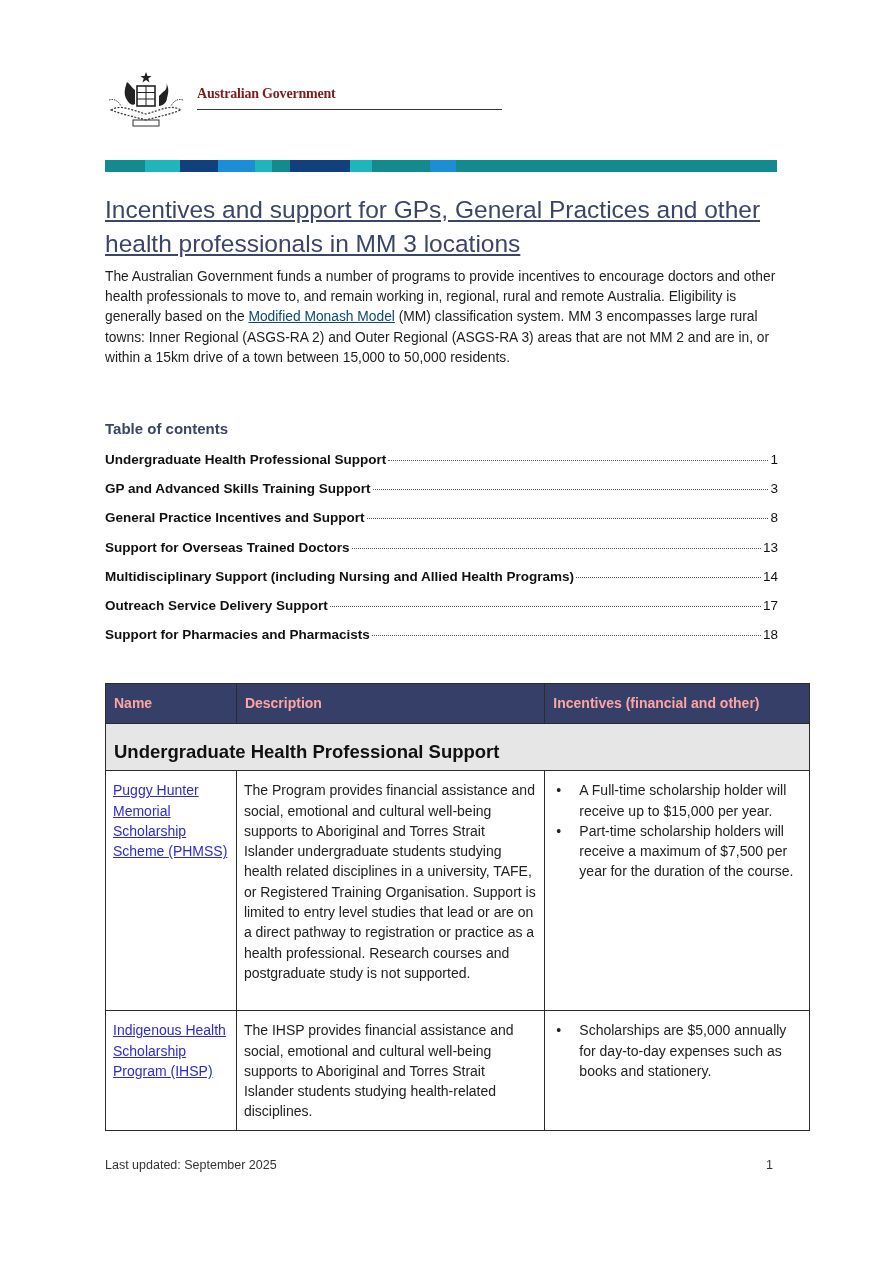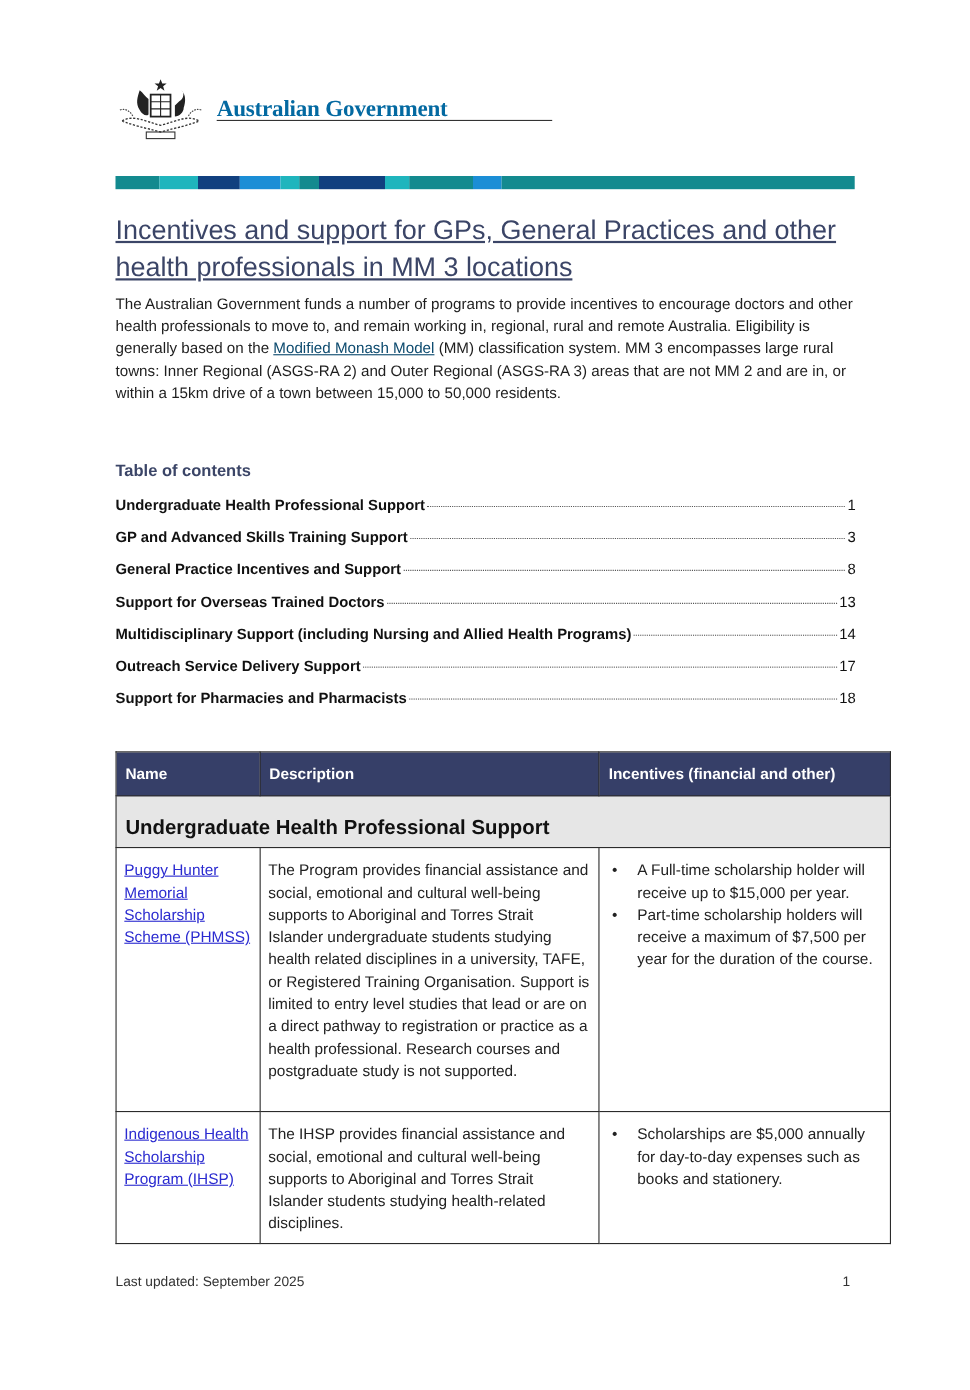--- a/index.html
+++ b/index.html
@@ -2,21 +2,21 @@
 <html><head>
   <meta charset="utf-8">
   <style>
     html, body { margin: 0; padding: 0; background: #ffffff; }
     body { width: 882px; height: 1264px; position: relative; overflow: hidden;
            font-family: "Liberation Sans", sans-serif; color: #1e1e1e; }
 
     .logo-block { position: absolute; left: 105px; top: 70px; width: 400px; height: 66px; }
     .crest { position: absolute; left: 0; top: 0; width: 82px; height: 66px; }
     .gov-name { position: absolute; left: 92px; top: 16px; font-family: "Liberation Serif", serif;
-                font-weight: bold; font-size: 21px; color: #0369a1; letter-spacing: -0.2px; }
+                font-weight: bold; font-size: 14px; color: #7f1d1d; letter-spacing: -0.2px; }
     .gov-rule { position: absolute; left: 92px; top: 39px; width: 305px; height: 1px; background: #333; }
     .dept-name { position: absolute; left: 92px; top: 46px; font-family: "Liberation Serif", serif;
                  font-weight: bold; font-size: 15.5px; color: #111; white-space: nowrap; }
 
     .stripe { position: absolute; left: 105px; top: 160px; width: 672px; height: 12px; display: flex; }
     .stripe span { display: block; height: 100%; }
 
     .doc-title { position: absolute; left: 105px; top: 193px; width: 680px; margin: 0;
                  font-size: 24.5px; font-weight: normal; line-height: 34px; color: #3b4567; text-decoration: underline; }
 
@@ -28,21 +28,21 @@
                    font-size: 15px; font-weight: bold; color: #3b4567; text-align: center; }
     .toc { position: absolute; left: 105px; top: 452px; width: 673px; }
     .toc-row { display: flex; align-items: baseline; height: 29.2px; font-size: 13.5px; font-weight: bold; color: #111; }
     .toc-row .lbl { white-space: nowrap; }
     .toc-row .dots { flex: 1; border-bottom: 1.5px dotted #555; margin: 0 2px; transform: translateY(-3px); }
     .toc-row .pg { font-weight: normal; white-space: nowrap; }
 
     table.prog { position: absolute; left: 105px; top: 683px; width: 705px;
                  border-collapse: collapse; font-size: 14px; line-height: 20.3px; }
     table.prog th, table.prog td { border: 1.5px solid #2b2b2b; vertical-align: top; text-align: left; }
-    table.prog thead th { background: #363f68; color: #ffffff; font-weight: bold; font-size: 14px;
+    table.prog thead th { background: #363f68; color: #fca5a5; font-weight: bold; font-size: 14px;
                           padding: 9px 8px 10px 8px; height: 20px; }
     table.prog td.section { background: #e6e6e6; font-size: 18.5px; font-weight: bold; color: #111;
                             padding: 18px 8px 6px 8px; height: 22px; }
     table.prog td { padding: 9px 7px 8px 7px; color: #222; }
     table.prog td.name a { color: #2b2bd0; text-decoration: underline; }
     table.prog ul { margin: 0; padding: 0; list-style: none; }
     table.prog li { position: relative; padding-left: 27px; }
     table.prog li::before { content: "\2022"; position: absolute; left: 4px; top: 0; }
 
     .footer-left { position: absolute; left: 105px; top: 1158px; font-size: 12.5px; color: #333; }

